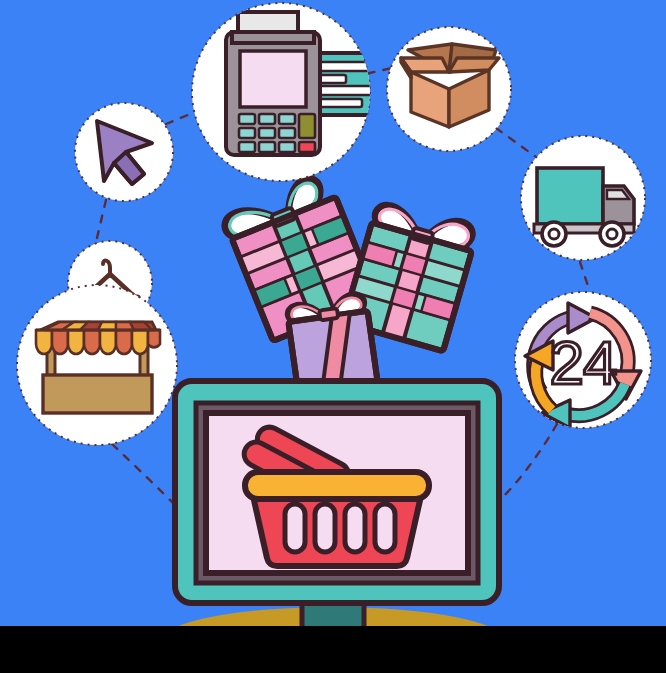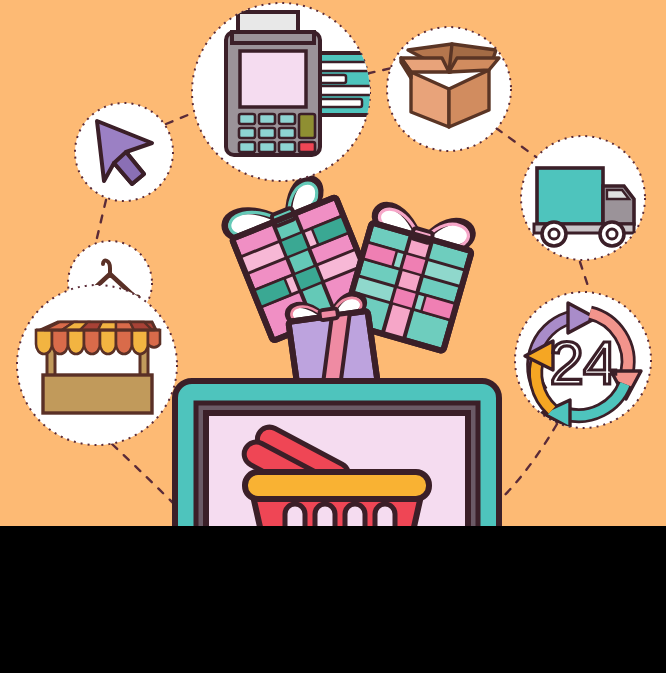--- a/index.html
+++ b/index.html
@@ -6,22 +6,22 @@
     margin: 0;
     padding: 0;
     background: #000000;
   }
   body {
     font-family: "Liberation Sans", sans-serif;
   }
   #stage {
     position: relative;
     width: 666px;
-    height: 526px;
-    background: #fdba74;
+    height: 626px;
+    background: #3b82f6;
     overflow: hidden;
   }
   #stage svg {
     display: block;
   }
 </style>
 </head>
 <body>
 
 <div id="stage">

